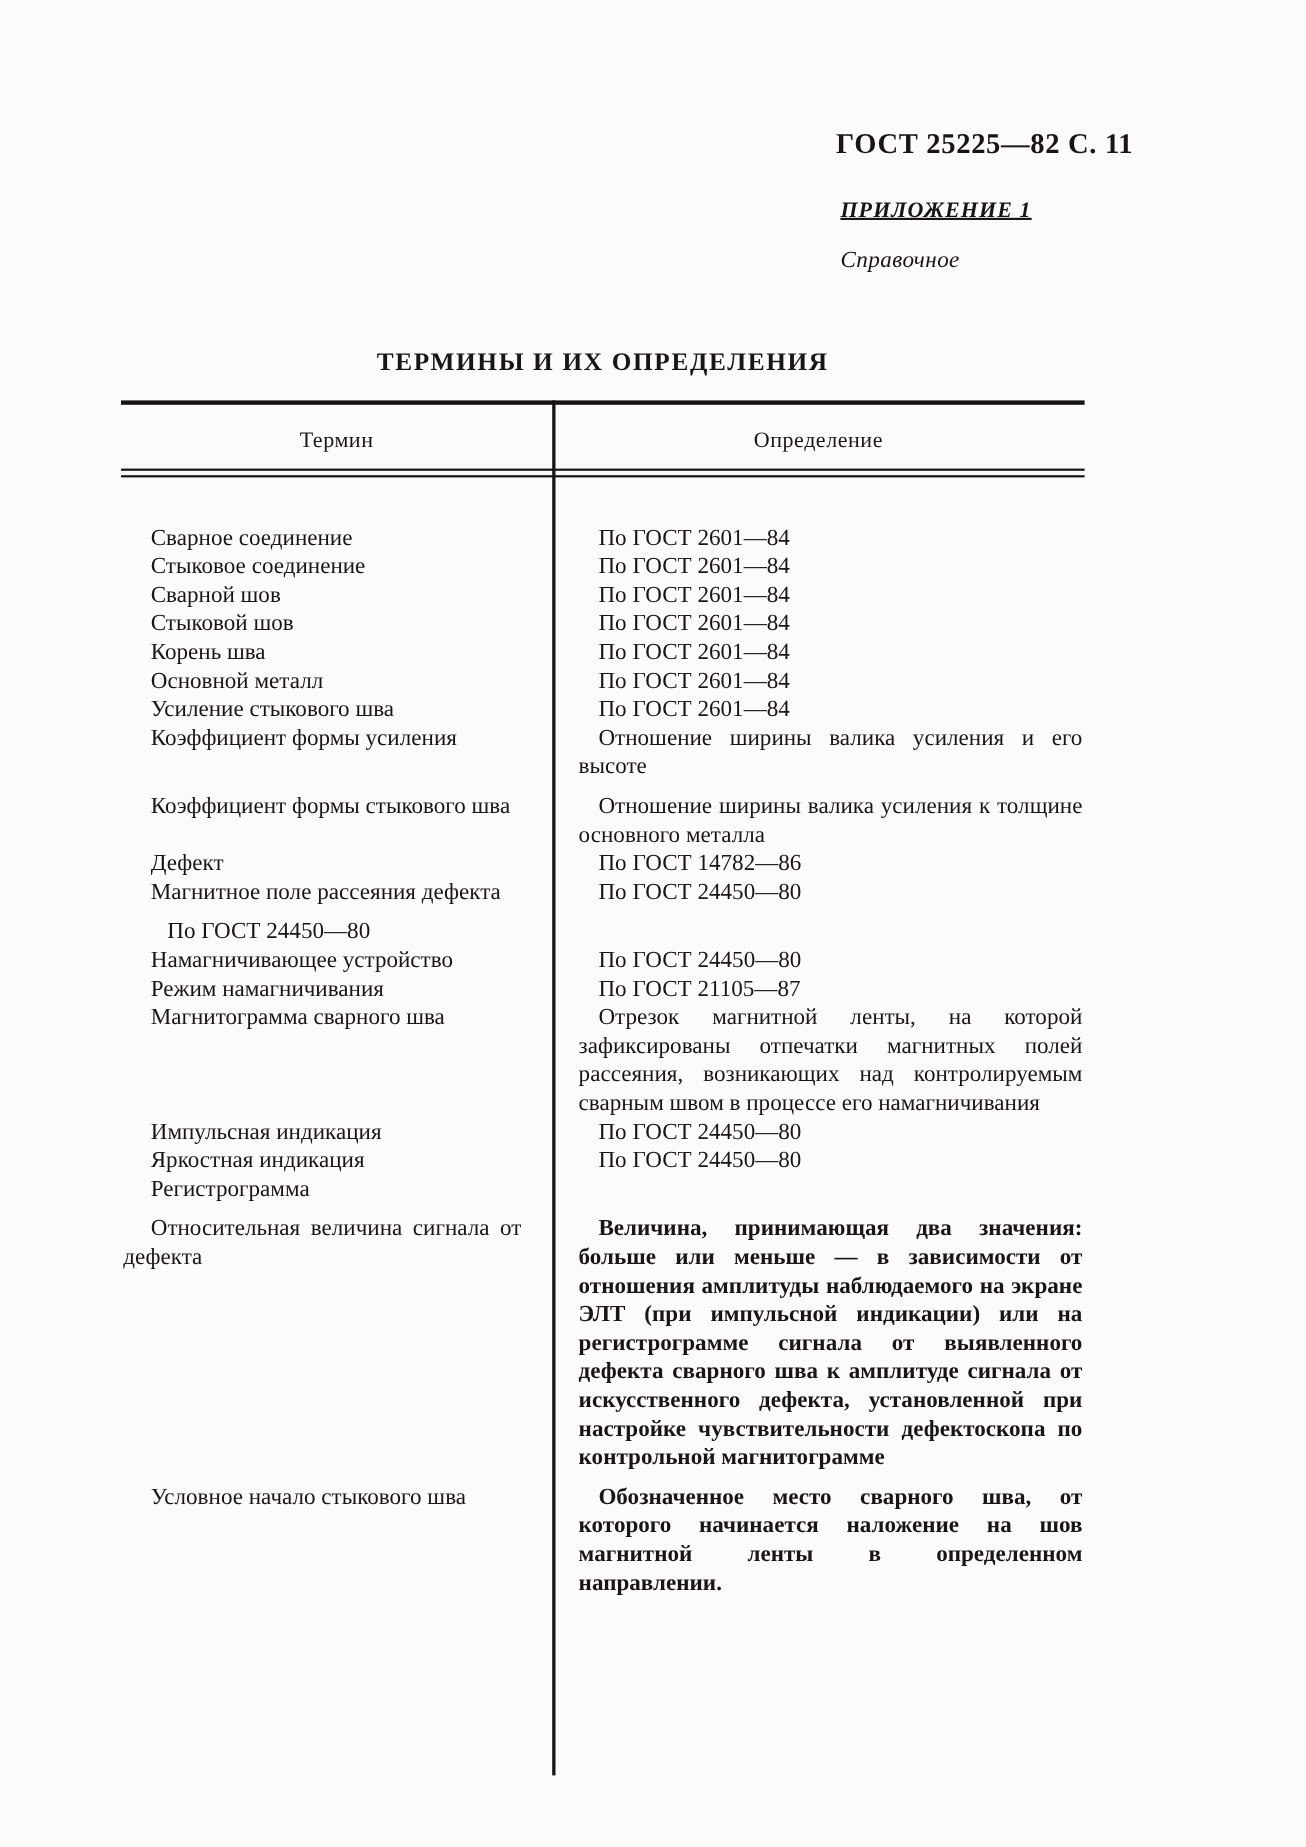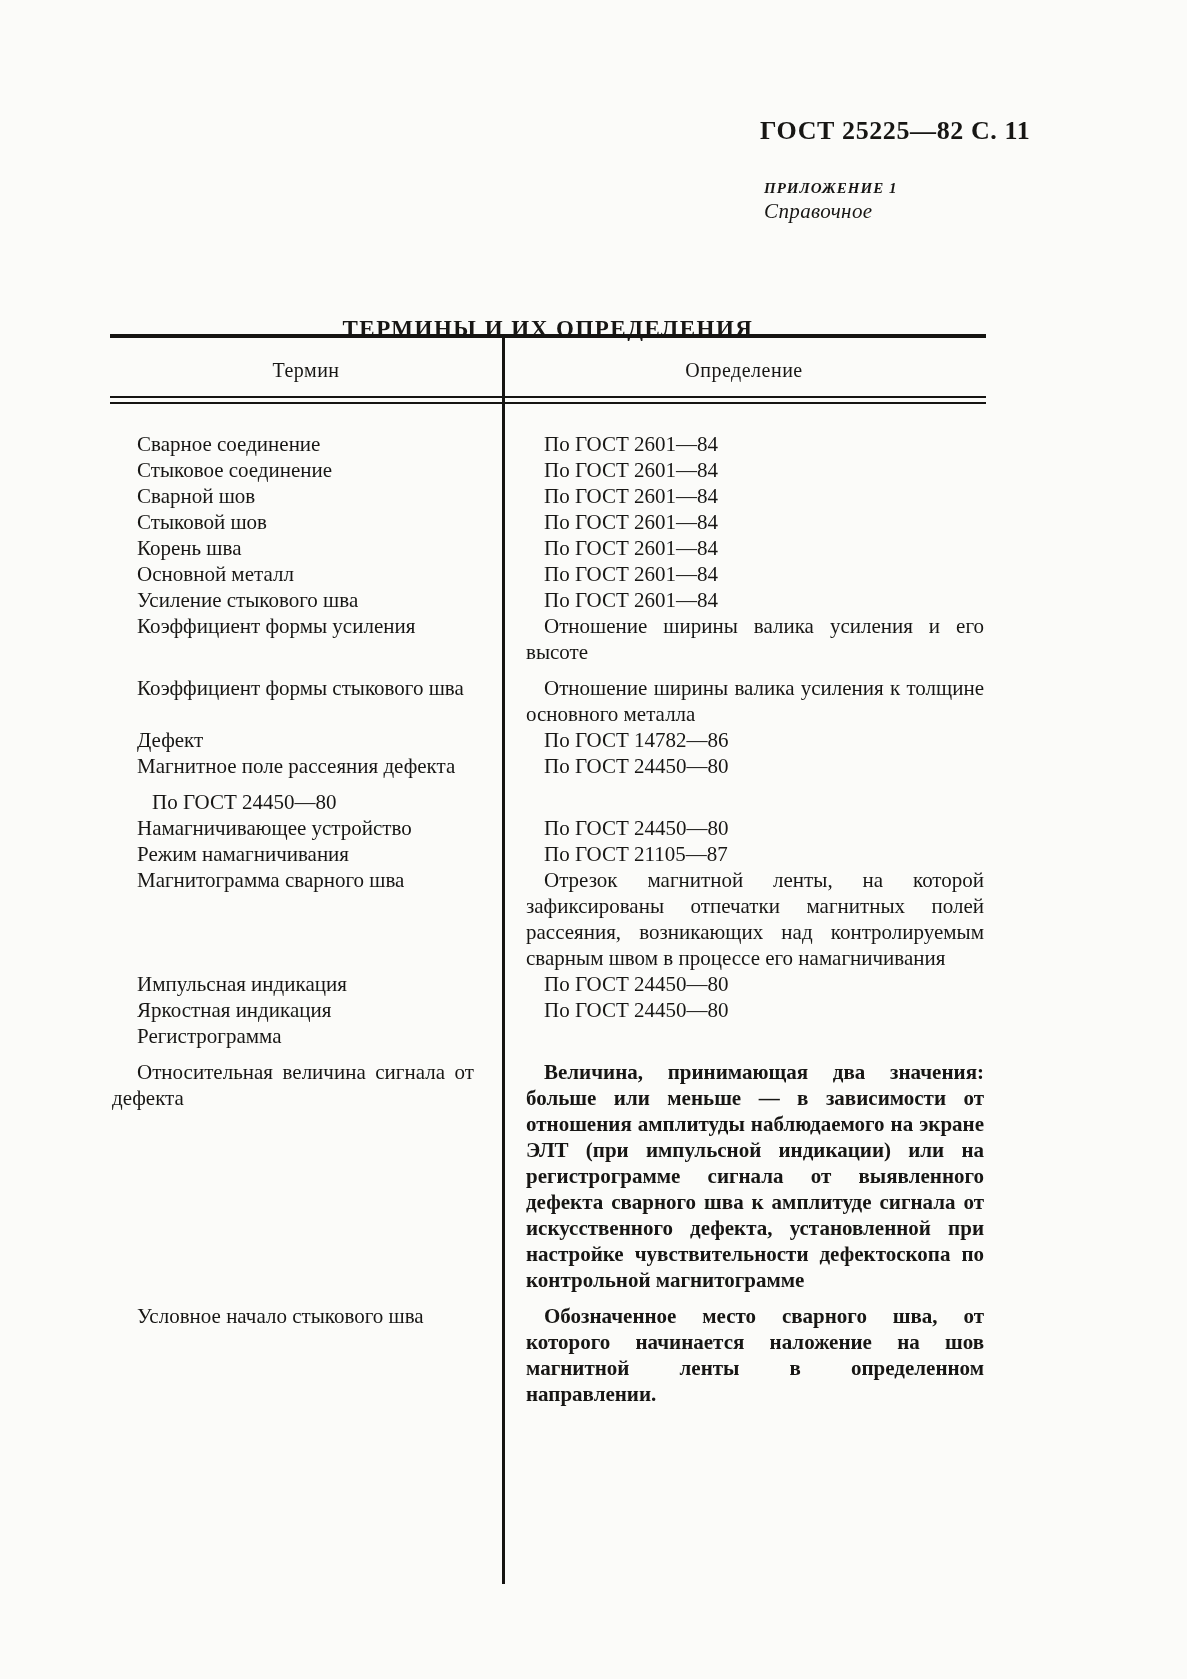--- a/index.html
+++ b/index.html
@@ -10,49 +10,50 @@
     color:#171614;
   }
   
   .doc-ref {
     position:absolute; top:116px; left:760px;
     font-size:26px; font-weight:bold; letter-spacing:0.6px;
     white-space:nowrap;
   }
   .appendix-block { position:absolute; top:180px; left:764px; }
   .appendix-label {
-    font-size:15px; font-weight:bold; font-style:italic; letter-spacing:1px;
+    font-size:20px; font-weight:bold; font-style:italic; letter-spacing:1px;
     white-space:nowrap;
+    text-decoration:underline;
   }
   .appendix-type {
-    font-size:21px; font-style:italic; margin-top:2px; letter-spacing:0.4px;
+    font-size:21px; font-style:italic; margin-top:21px; letter-spacing:0.4px;
   }
   
   .page-title {
     position:absolute; top:316px; left:110px; width:876px;
     text-align:center; font-size:23px; font-weight:bold; letter-spacing:1.5px;
     white-space:nowrap;
   }
   
   .terms-table {
-    position:absolute; top:334px; left:110px; width:876px; height:1250px;
+    position:absolute; top:364px; left:110px; width:876px; height:1250px;
     font-size:21px; line-height:26px;
   }
   .top-rule { height:4px; background:#151412; }
   .thead {
     display:grid; grid-template-columns:392px 1fr;
     padding:19px 0 13px; font-size:20px;
   }
   .th { text-align:center; letter-spacing:0.5px; }
   .head-rule {
     height:8px;
     border-top:2px solid #151412;
     border-bottom:2px solid #151412;
   }
-  .tbody { padding-top:27px; }
+  .tbody { padding-top:27px;margin-top:14px; }
   .row { display:grid; grid-template-columns:392px 1fr; }
   .tbody .row:nth-child(9),
   .tbody .row:nth-child(12),
   .tbody .row:nth-child(19),
   .tbody .row:nth-child(20) { margin-top:10px; }
   .cell.term {
     text-align:justify; text-indent:25px;
     padding-left:2px; padding-right:28px;
   }
   .cell.def {

